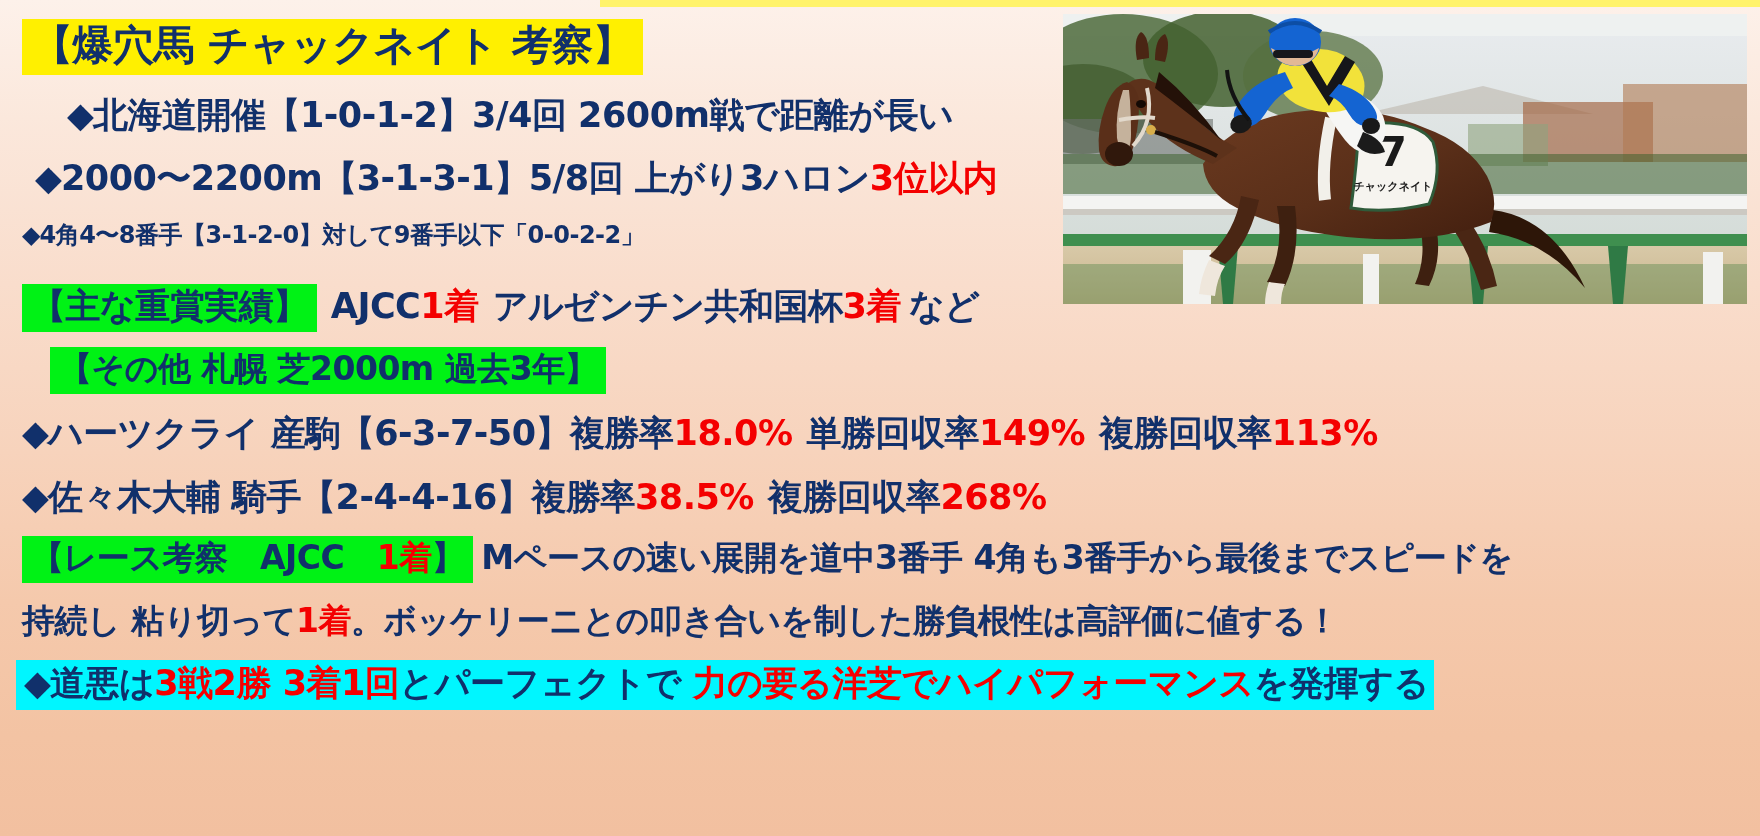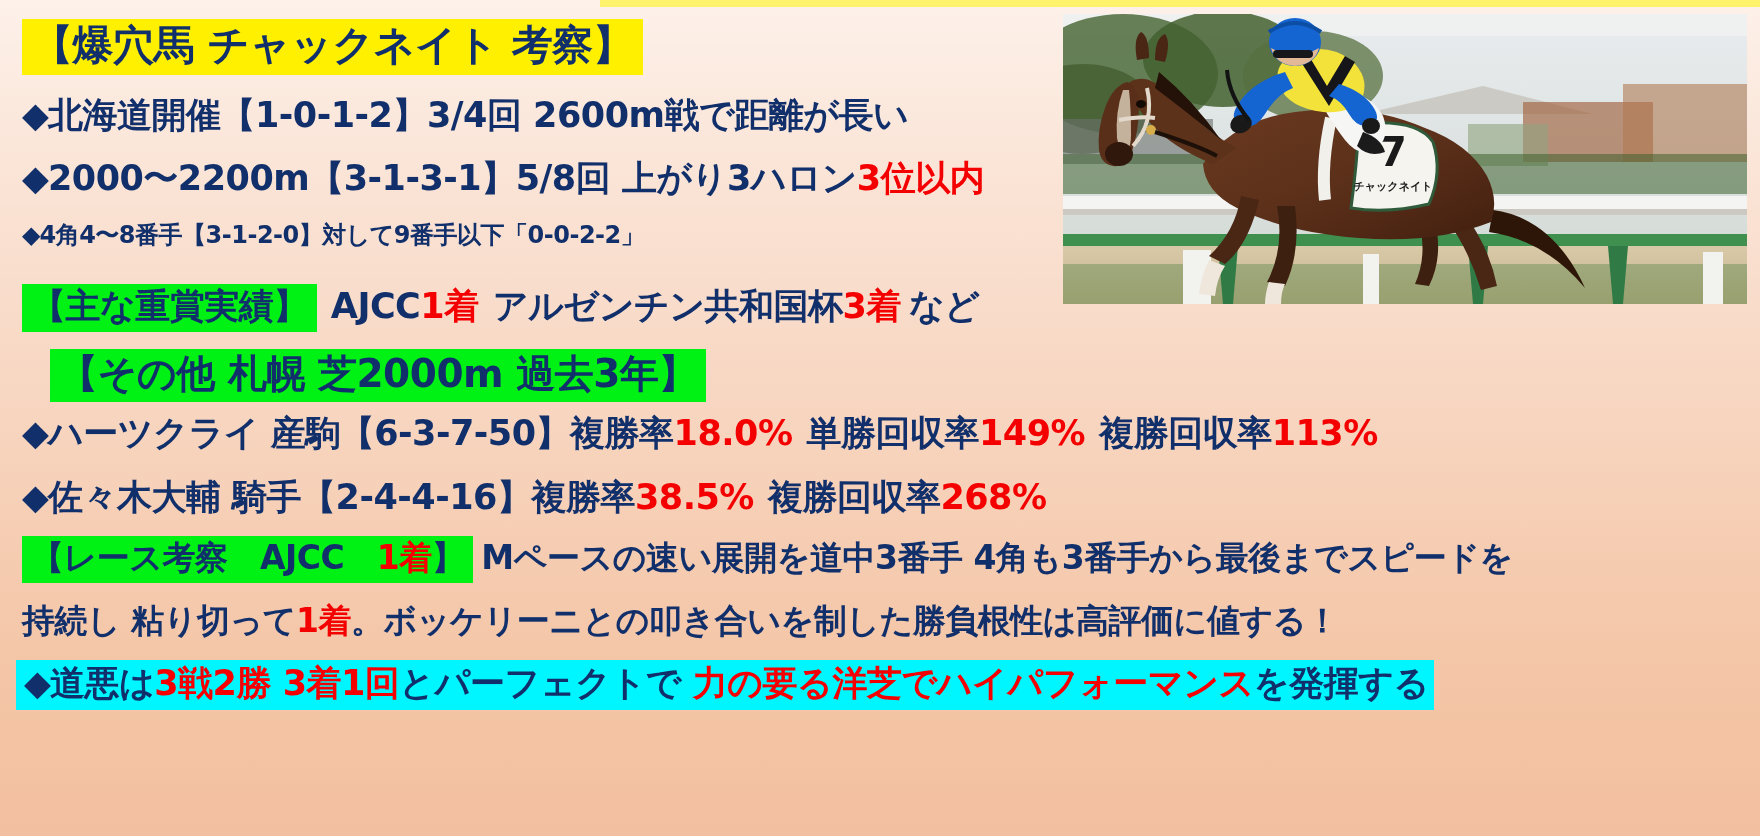--- a/index.html
+++ b/index.html
@@ -78,25 +78,25 @@
     background: #00f215;
     padding: 2px 9px 6px 9px;
   }
   .hl-cyan {
     background: #00f6ff;
     padding: 3px 5px 7px 8px;
   }
 
   
   #l-title    { top: 18px;  font-size: 41px; }
-  #l-hokkaido { top: 92px;  font-size: 35px; }
-  #l-distance { top: 155px; font-size: 35px; }
+  #l-hokkaido { top: 92px;  font-size: 35px; margin-left: 45px; }
+  #l-distance { top: 155px; font-size: 35px; margin-left: 13px; }
   #l-corner   { top: 219px; font-size: 24px; }
   #l-grade    { top: 283px; font-size: 35px; }
-  #l-other    { top: 347px; font-size: 39px; padding-left: 28px; }
+  #l-other    { top: 347px; font-size: 33px; padding-left: 28px; }
   #l-sire     { top: 410px; font-size: 35px; }
   #l-jockey   { top: 474px; font-size: 35px; }
   #l-race1    { top: 536px; font-size: 33px; }
   #l-race2    { top: 599px; font-size: 33px; }
   #l-bottom   { top: 660px; left: 16px; font-size: 35px; }
 
   .diamond { letter-spacing: -1px; }
   .sp { display: inline-block; width: 14px; }
   .sp-sm { display: inline-block; width: 8px; }
 </style>

